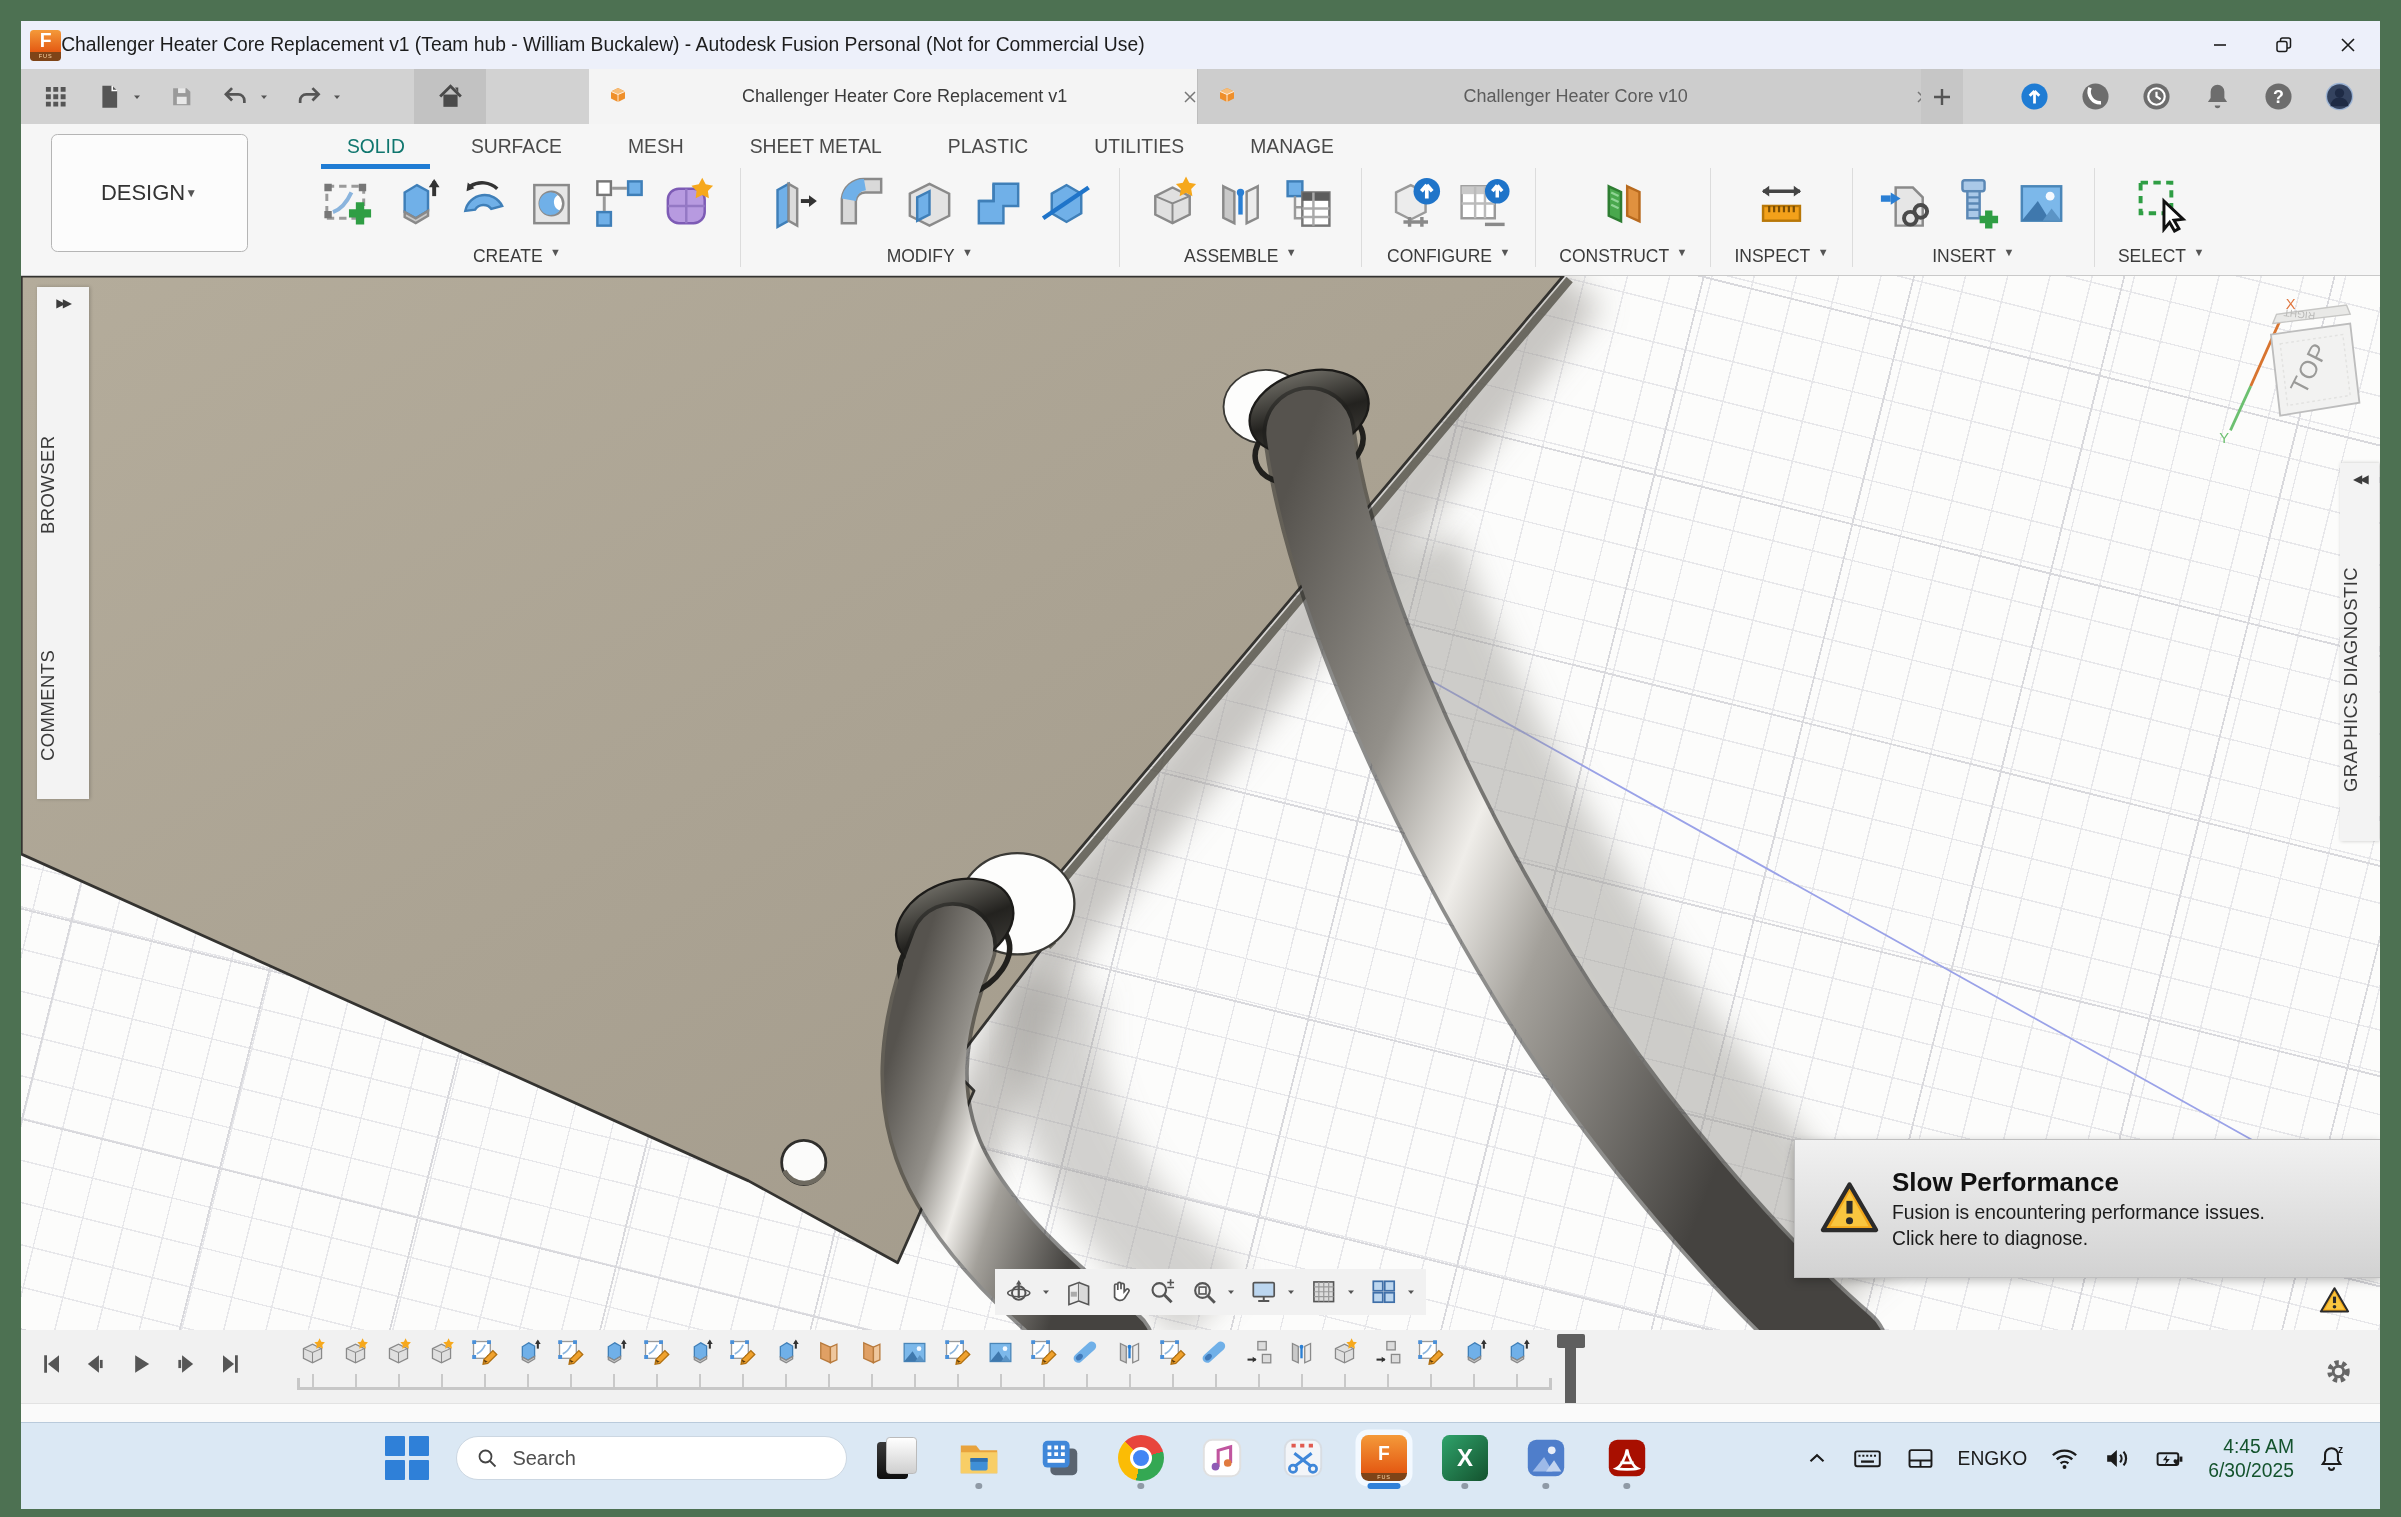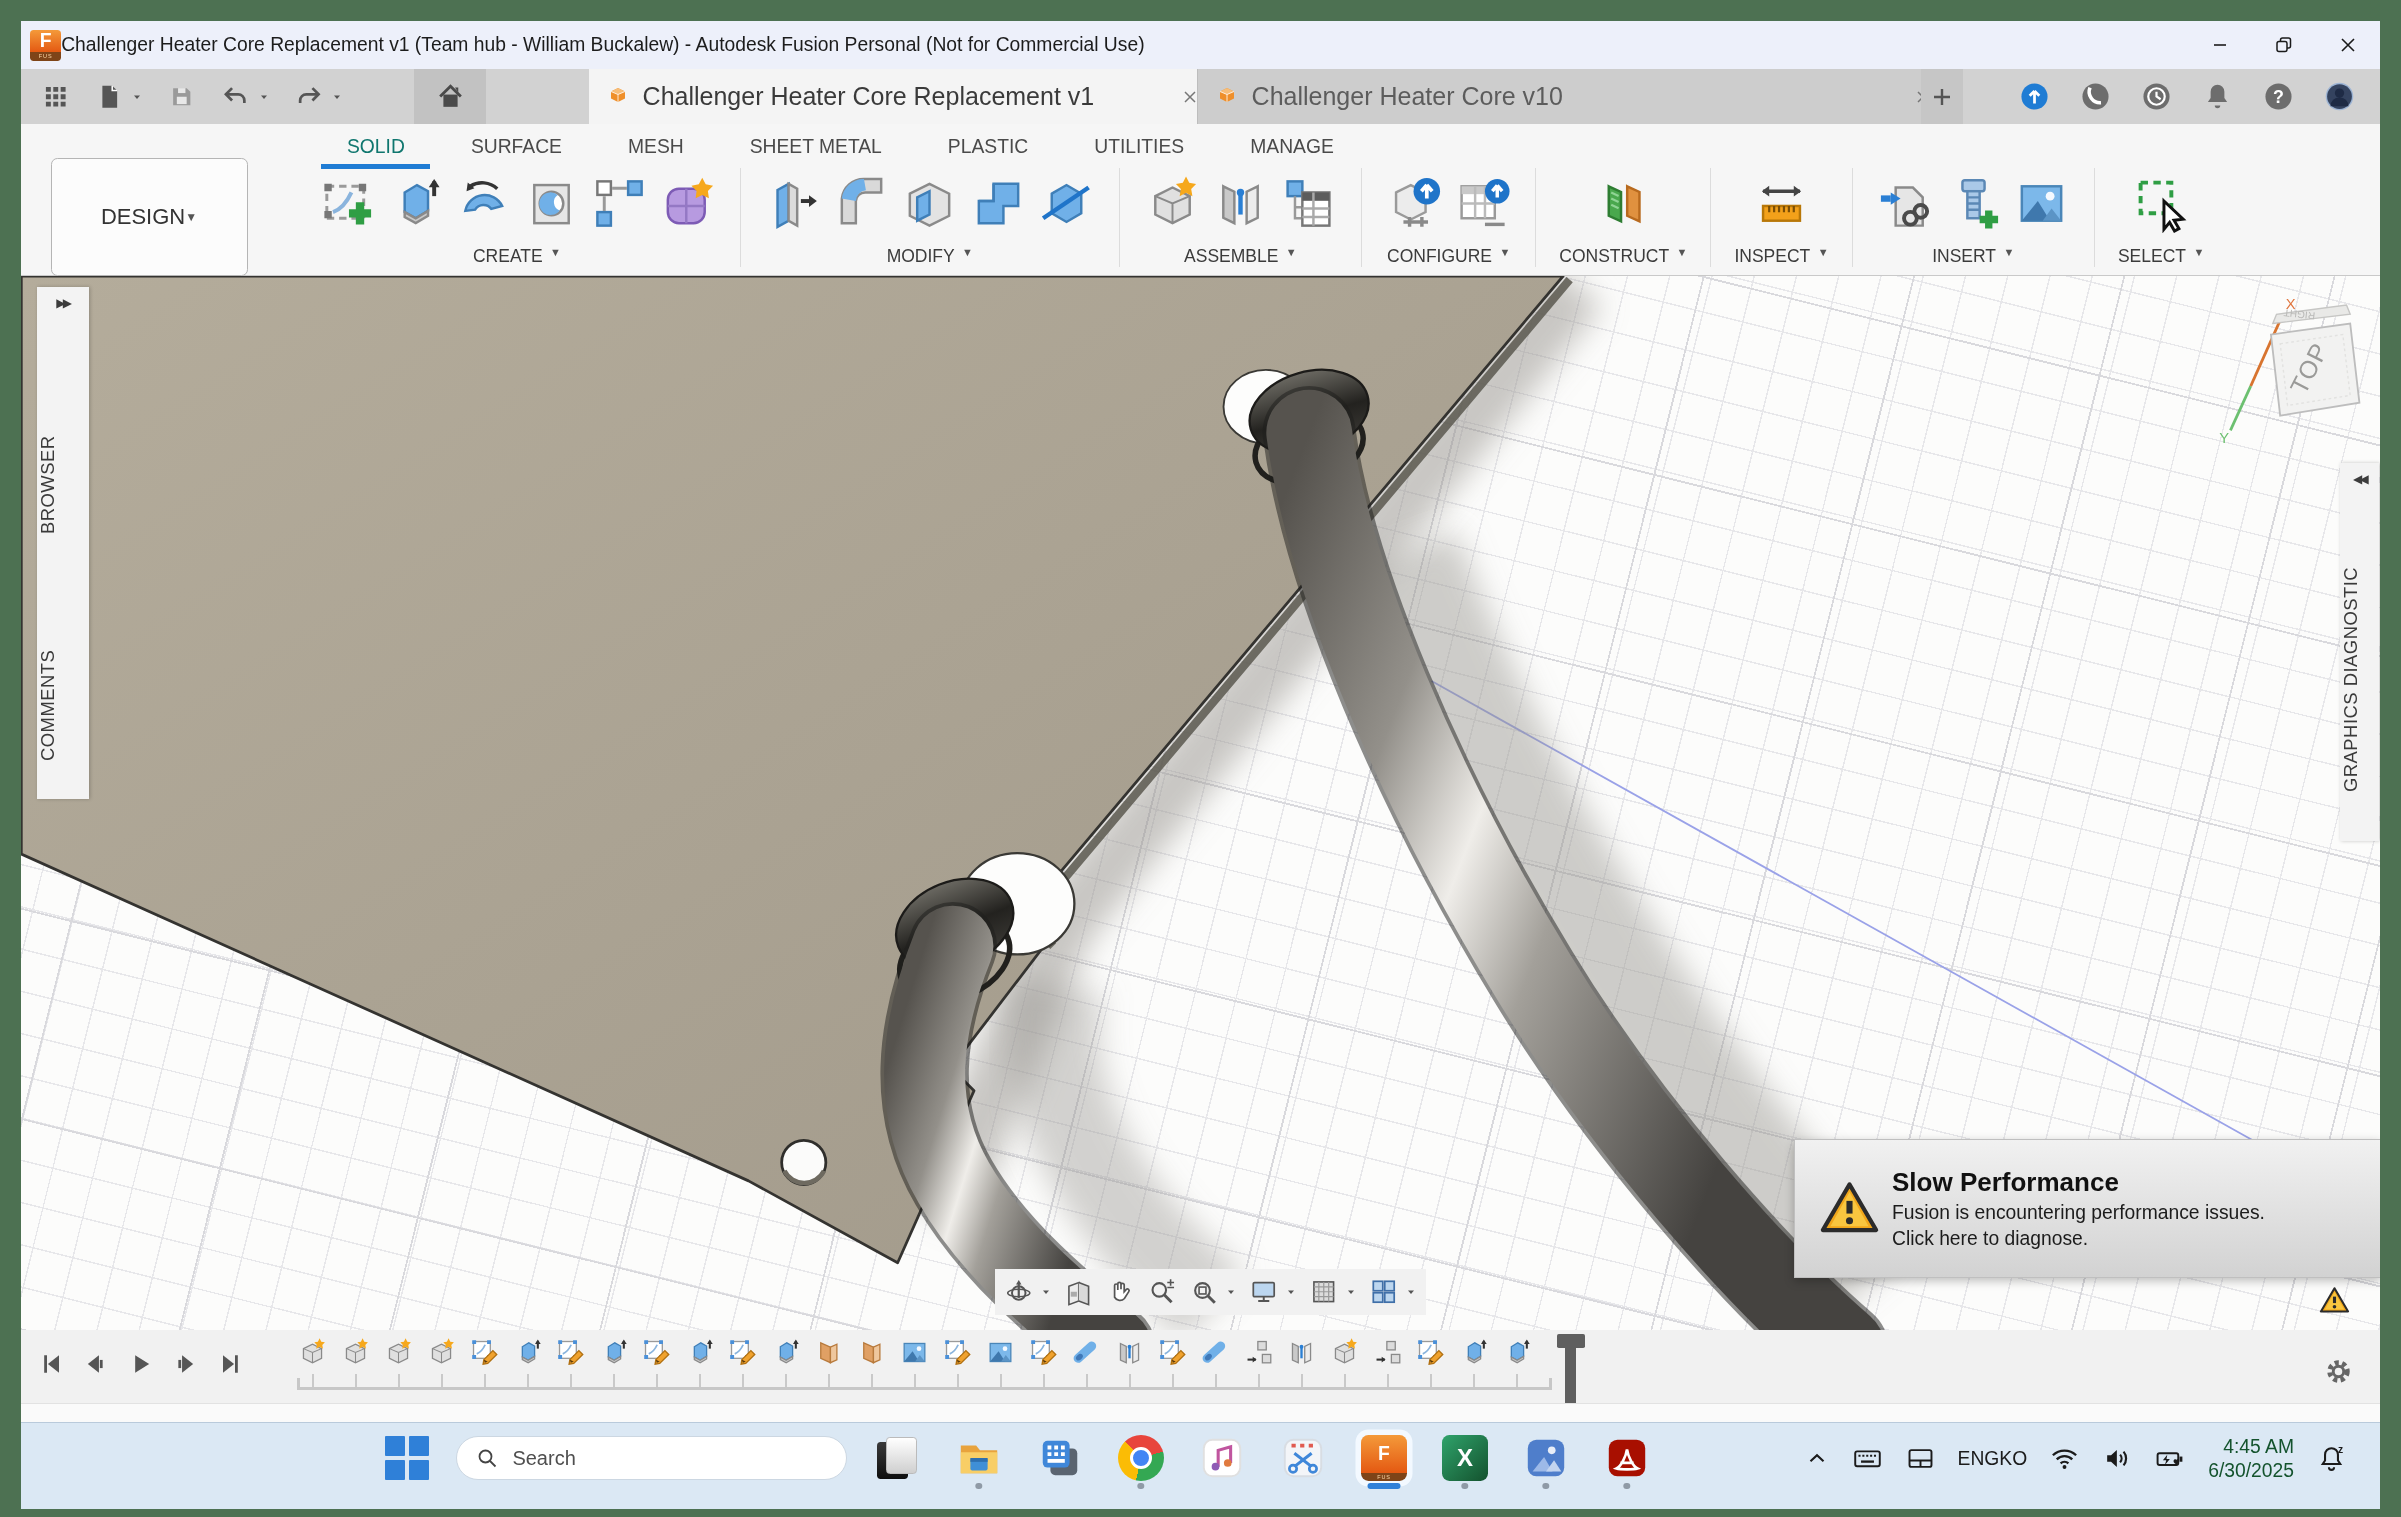--- a/index.html
+++ b/index.html
@@ -22,31 +22,31 @@
   .tabbar{position:absolute;left:0;top:48px;width:100%;height:55px;background:#d2d2d2;z-index:29}
   .qtb{position:absolute;left:20px;top:0;height:55px;display:flex;align-items:center;gap:24px}
   .qtb .ic{width:29.5px;height:29.5px}
   .qtb .ic[data-name="caret-down-icon"]{width:12px;height:12px;margin-left:-16.6px}
   .home-btn{position:absolute;left:393px;top:0;width:72px;height:55px;background:#c2c2c2;display:flex;align-items:center;justify-content:center}
   .home-btn .ic{width:31px;height:31px}
   .doc-tab{position:absolute;top:0;height:55px;display:flex;align-items:center;padding:0 16.6px;gap:13px}
   .doc-tab.active{left:568px;width:594px;background:#f4f4f4}
   .doc-tab.inactive{left:1176px;width:718px;background:#cdcdcd;border-left:0.9px solid #bdbdbd;border-right:0.9px solid #bdbdbd}
   .doc-tab .cube{width:24px;height:24px;flex:none}
-  .doc-tab .dlabel{font-size:25px;color:#3a3a3a;flex:1;white-space:nowrap;overflow:hidden}
+  .doc-tab .dlabel{font-size:18px;color:#3a3a3a;flex:1;text-align:center;white-space:nowrap;overflow:hidden}
   .doc-tab.inactive .dlabel{color:#5c5c5c}
   .doc-tab .tclose{width:20px;height:20px;flex:none;cursor:pointer}
   .addtab{position:absolute;left:1900px;top:0;width:42px;height:55px;background:#c6c6c6;display:flex;align-items:center;justify-content:center}
   .addtab .ic{width:24px;height:24px}
   .tab-right{position:absolute;right:24px;top:0;height:55px;display:flex;align-items:center;gap:28px}
   .tab-right .ic{width:33px;height:33px;cursor:pointer}
 
   
   .ribbon{position:absolute;left:0;top:103px;width:100%;height:152px;background:#f6f6f6;border-bottom:1.8px solid #c9c9c9;box-sizing:border-box;z-index:28}
-  .design-btn{position:absolute;left:29.5px;top:34px;width:195px;height:116px;border:1.8px solid #b5b5b5;border-radius:6.4px;background:#fcfcfc;display:flex;align-items:center;justify-content:center;font-size:22px;color:#333;cursor:pointer}
+  .design-btn{position:absolute;left:29.5px;top:10px;width:195px;height:116px;border:1.8px solid #b5b5b5;border-radius:6.4px;background:#fcfcfc;display:flex;align-items:center;justify-content:center;font-size:22px;color:#333;cursor:pointer}
   .design-btn .car{font-size:12px;color:#555}
   .rtabs{position:absolute;left:293px;top:9.2px;display:flex}
   .rtab{position:relative;padding:0 33px;font-size:19.3px;color:#4a4a4a;line-height:28px;cursor:pointer;white-space:nowrap}
   .rtab.active{color:#0f766e;font-weight:normal}
   .rtab.active::after{content:"";position:absolute;left:7.4px;right:7.4px;bottom:-7.4px;height:4.6px;background:#1f7cd4}
   #ribbon-groups{position:absolute;left:273px;top:44px;height:103px;display:flex;align-items:flex-start}
   .rgroup{display:flex;flex-direction:column;align-items:center;padding:0 23px;border-right:0.9px solid #dcdcdc;height:99px;justify-content:space-between}
   .rgroup:last-child{border-right:none}
   .rrow{display:flex;gap:9.2px;align-items:center;height:70px}
   .ric{width:59px;height:59px;cursor:pointer}

